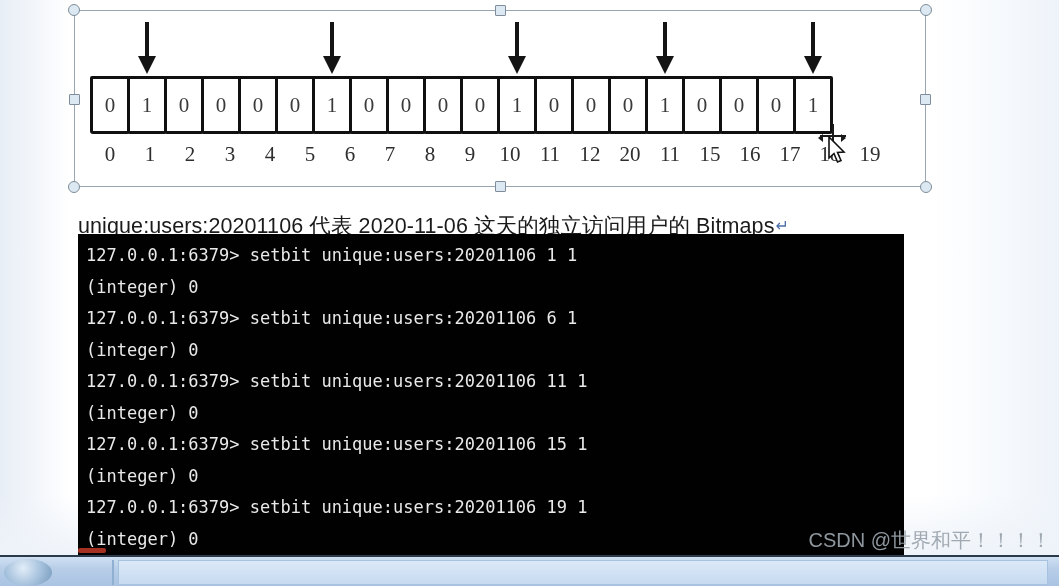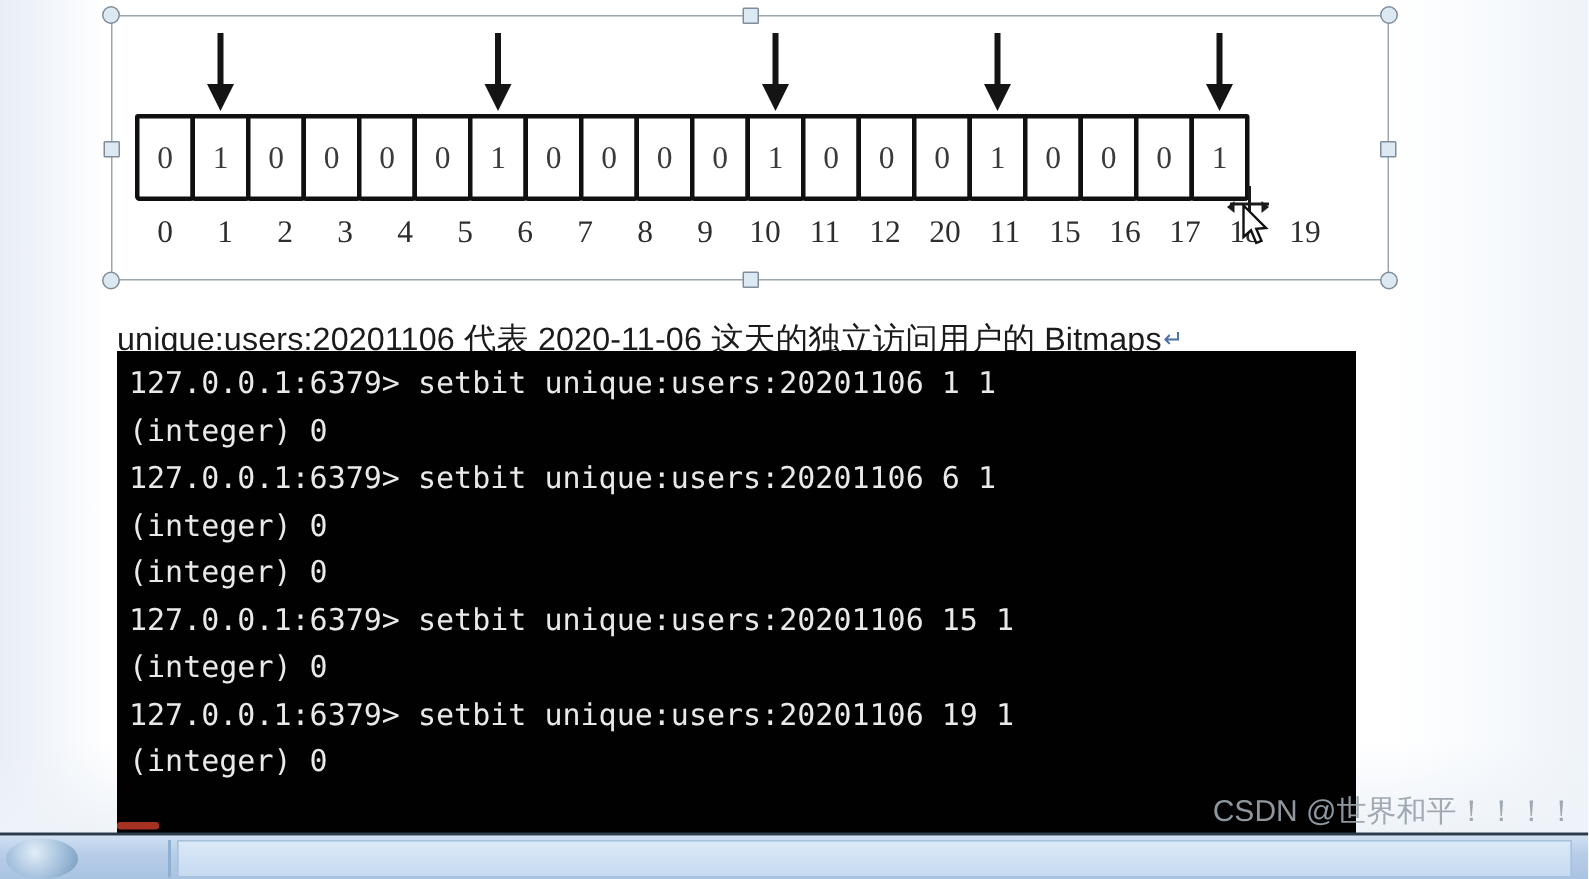--- a/index.html
+++ b/index.html
@@ -200,21 +200,21 @@
   .terminal {
     position: absolute;
     left: 78px; top: 234px;
     width: 826px; height: 322px;
     background: #010101;
     overflow: hidden;
     padding: 6px 0 0 4px;
   }
   .term-line {
     font-family: "DejaVu Sans Mono", "Liberation Mono", monospace;
-    font-size: 20px;
+    font-size: 17px;
     line-height: 31.5px;
     color: #e9e9e9;
     white-space: pre;
     padding-left: 4px;
   }
 
   
   .watermark {
     position: absolute;
     right: 8px; bottom: 32px;
@@ -367,20 +367,21 @@
 
   <div class="caption">
     <span>unique:users:20201106 代表 2020-11-06 这天的独立访问用户的 Bitmaps</span><span class="pilcrow">↵</span>
   </div>
 
   <div class="terminal" id="terminal">
       <div class="term-line">127.0.0.1:6379&gt; setbit unique:users:20201106 1 1</div>
       <div class="term-line">(integer) 0</div>
       <div class="term-line">127.0.0.1:6379&gt; setbit unique:users:20201106 6 1</div>
       <div class="term-line">(integer) 0</div>
+      <div class="term-line">127.0.0.1:6379&gt; setbit unique:users:20201106 11 1</div>
       <div class="term-line">(integer) 0</div>
       <div class="term-line">127.0.0.1:6379&gt; setbit unique:users:20201106 15 1</div>
       <div class="term-line">(integer) 0</div>
       <div class="term-line">127.0.0.1:6379&gt; setbit unique:users:20201106 19 1</div>
       <div class="term-line">(integer) 0</div>
     </div>
 
   <div class="watermark">CSDN @世界和平！！！！</div>
 
   <div class="red-speck"></div>

